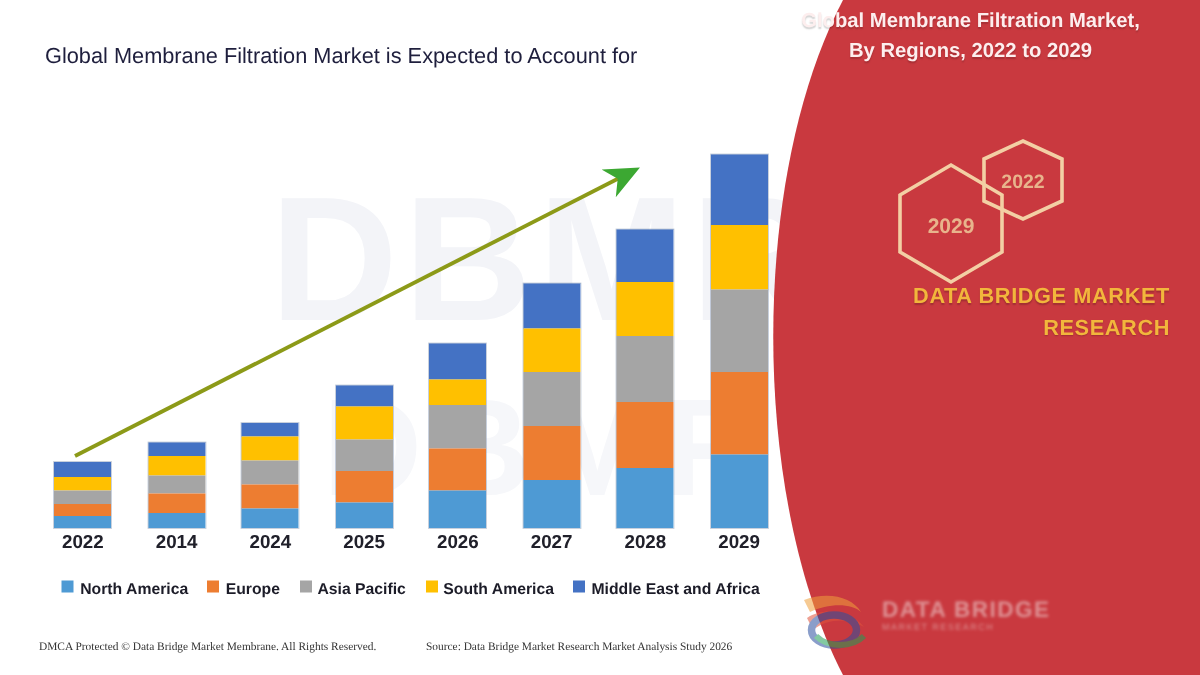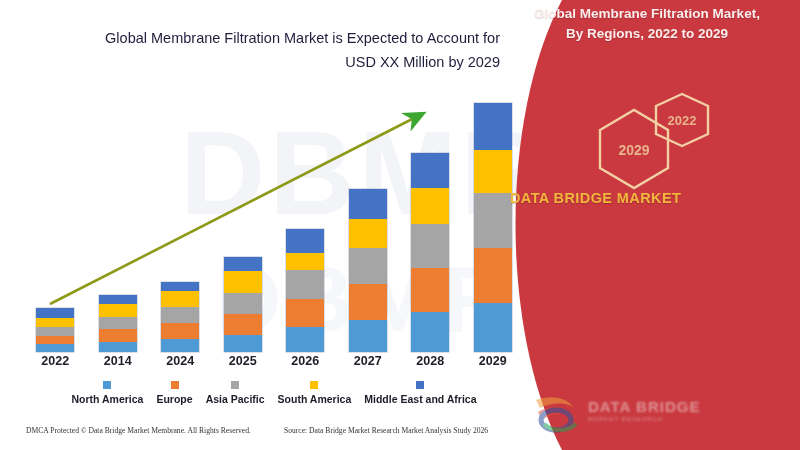--- a/index.html
+++ b/index.html
@@ -22,39 +22,39 @@
   .rp-title{
     position:absolute;top:4px;left:12px;width:290px;
     text-align:center;color:#fdeeee;
     font-size:13.5px;line-height:20px;font-weight:600;
     text-shadow:0 1px 1px rgba(0,0,0,.18);
   }
   .rp-title .l2{display:block;}
 
   .hexwrap{position:absolute;top:88px;left:86px;width:190px;height:110px;}
   .brand{
-    position:absolute;top:188px;left:20px;width:270px;text-align:left;
+    position:absolute;top:188px;left:20px;width:270px;text-align:right;
     color:#f2b63c;font-size:14.5px;font-weight:700;letter-spacing:.4px;
     line-height:21px;text-shadow:0 1px 1px rgba(0,0,0,.2);
   }
   .brand .b2{display:block;}
 
   .dbmr-logo{position:absolute;left:40px;top:392px;width:240px;height:46px;opacity:.55;}
   .dbmr-logo .lg-text{
     position:absolute;left:58px;top:6px;color:#f0d9d9;font-size:15px;font-weight:700;
     letter-spacing:1px;filter:blur(1.1px);
   }
   .dbmr-logo .lg-sub{
     position:absolute;left:58px;top:24px;color:#eccaca;font-size:6px;
     letter-spacing:1px;filter:blur(.9px);
   }
 
   
   .chart-title{
-    position:absolute;top:26px;left:30px;width:470px;text-align:right;
+    position:absolute;top:26px;left:30px;width:470px;text-align:left;
     color:#1f1f3d;font-size:14.5px;line-height:24px;font-weight:400;
   }
   .chart-title .t2{display:block;}
 
   .watermark{
     position:absolute;top:96px;left:150px;width:430px;height:160px;
     font-size:118px;font-weight:700;color:#f3f4f8;letter-spacing:4px;
     line-height:155px;text-align:center;user-select:none;
   }
   .watermark2{
@@ -77,39 +77,38 @@
   .axis{position:absolute;left:24px;top:354px;width:500px;height:22px;}
   .axis .tick{
     position:absolute;top:0;width:54px;text-align:center;
     font-size:12.5px;font-weight:700;color:#20202a;
   }
 
   .legend{
     position:absolute;left:24px;top:384px;width:500px;height:18px;
     display:flex;justify-content:center;align-items:center;gap:13px;
   }
-  .lg-item{display:flex;align-items:center;gap:4px;flex-direction:column;}
+  .lg-item{display:flex;align-items:flex-start;gap:4px;}
   .lg-sw{width:8px;height:8px;display:inline-block;}
   .lg-lb{font-size:10.5px;color:#1c1c28;font-weight:700;white-space:nowrap;}
 
   .footer{position:absolute;left:26px;top:426px;width:505px;height:14px;}
   .footer .fl{position:absolute;left:0;top:0;font-family:"Liberation Serif",serif;font-size:7.6px;color:#333;}
   .footer .fr{position:absolute;left:258px;top:0;font-family:"Liberation Serif",serif;font-size:7.6px;color:#333;}
 </style>
 </head>
 <body>
 
 <div id="stage">
 
   <div class="watermark">DBMR</div>
   <div class="watermark2">DBMR</div>
 
   <div class="chart-title">
     <span>Global Membrane Filtration Market is Expected to Account for</span>
-    <span class="t2">USD XX Million by 2029</span>
   </div>
 
   <div class="plot">
     <div class="bars" id="bars">
         <div class="bar" style="left: 12.25px; height: 43.6148px;">
           <div class="seg" style="background: rgb(78, 154, 212); height: 17.3913%;"></div>
           <div class="seg" style="background: rgb(237, 125, 49); height: 19.5652%;"></div>
           <div class="seg" style="background: rgb(165, 165, 165); height: 19.5652%;"></div>
           <div class="seg" style="background: rgb(255, 192, 0); height: 21.7391%;"></div>
           <div class="seg" style="background: rgb(68, 114, 196); height: 21.7391%;"></div>
@@ -229,20 +228,21 @@
           <polygon points="80,18 106,6 132,18 132,46 106,58 80,46" fill="none" stroke="#f3cfa4" stroke-width="2.4"></polygon>
           <text x="106" y="37" text-anchor="middle" font-size="13" font-weight="700" fill="#e8b48c" font-family="Liberation Sans, sans-serif" id="hex-right">2022</text>
 
           <polygon points="24,42 58,22 92,42 92,80 58,100 24,80" fill="none" stroke="#f3cfa4" stroke-width="2.4"></polygon>
           <text x="58" y="67" text-anchor="middle" font-size="14" font-weight="700" fill="#e8b48c" font-family="Liberation Sans, sans-serif" id="hex-left">2029</text>
         </svg>
       </div>
 
       <div class="brand">
         <span>DATA BRIDGE MARKET</span>
+        <span class="b2">RESEARCH</span>
       </div>
 
       <div class="dbmr-logo">
         <svg width="54" height="44" viewBox="0 0 54 44">
           <path d="M6,8 C22,2 38,6 44,16 C38,10 22,10 10,16 Z" fill="#f0a03c"></path>
           <path d="M8,20 C20,12 38,16 46,26 C36,20 22,20 12,28 Z" fill="#e0543c"></path>
           <ellipse cx="26" cy="28" rx="15" ry="10" fill="none" stroke="#2b4fa0" stroke-width="5"></ellipse>
           <path d="M14,32 C22,40 38,40 46,32" stroke="#1f9d55" stroke-width="4" fill="none"></path>
         </svg>
         <span class="lg-text">DATA BRIDGE</span>

